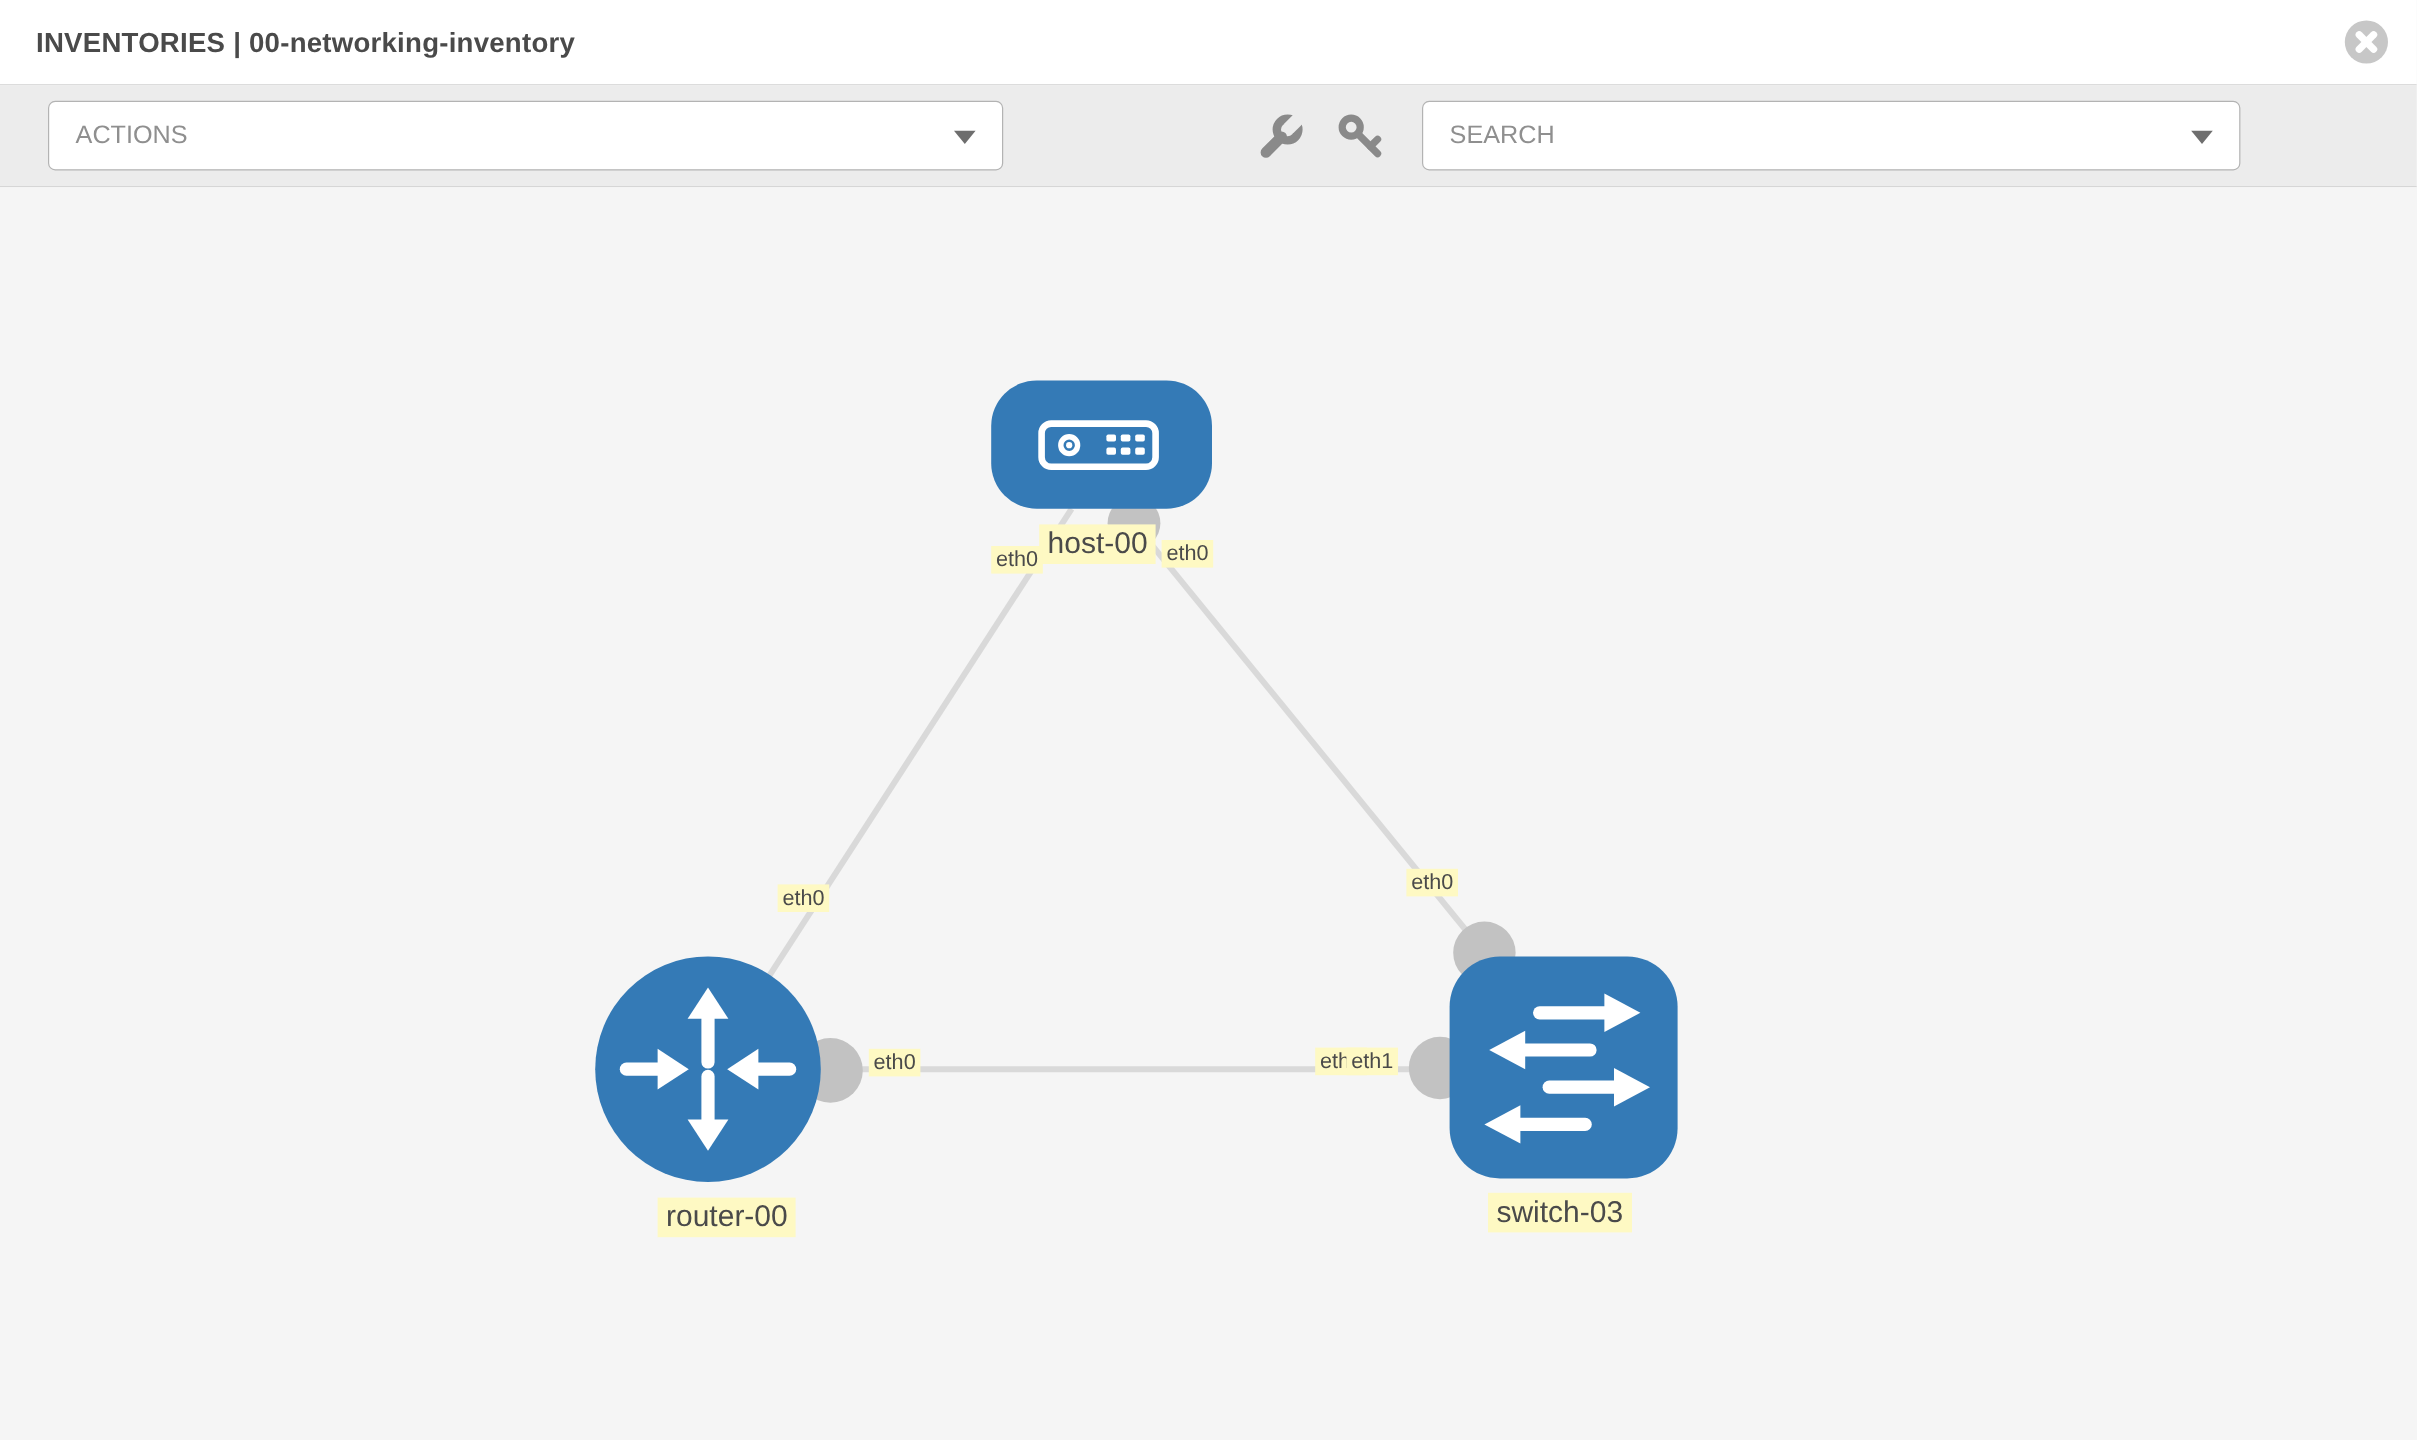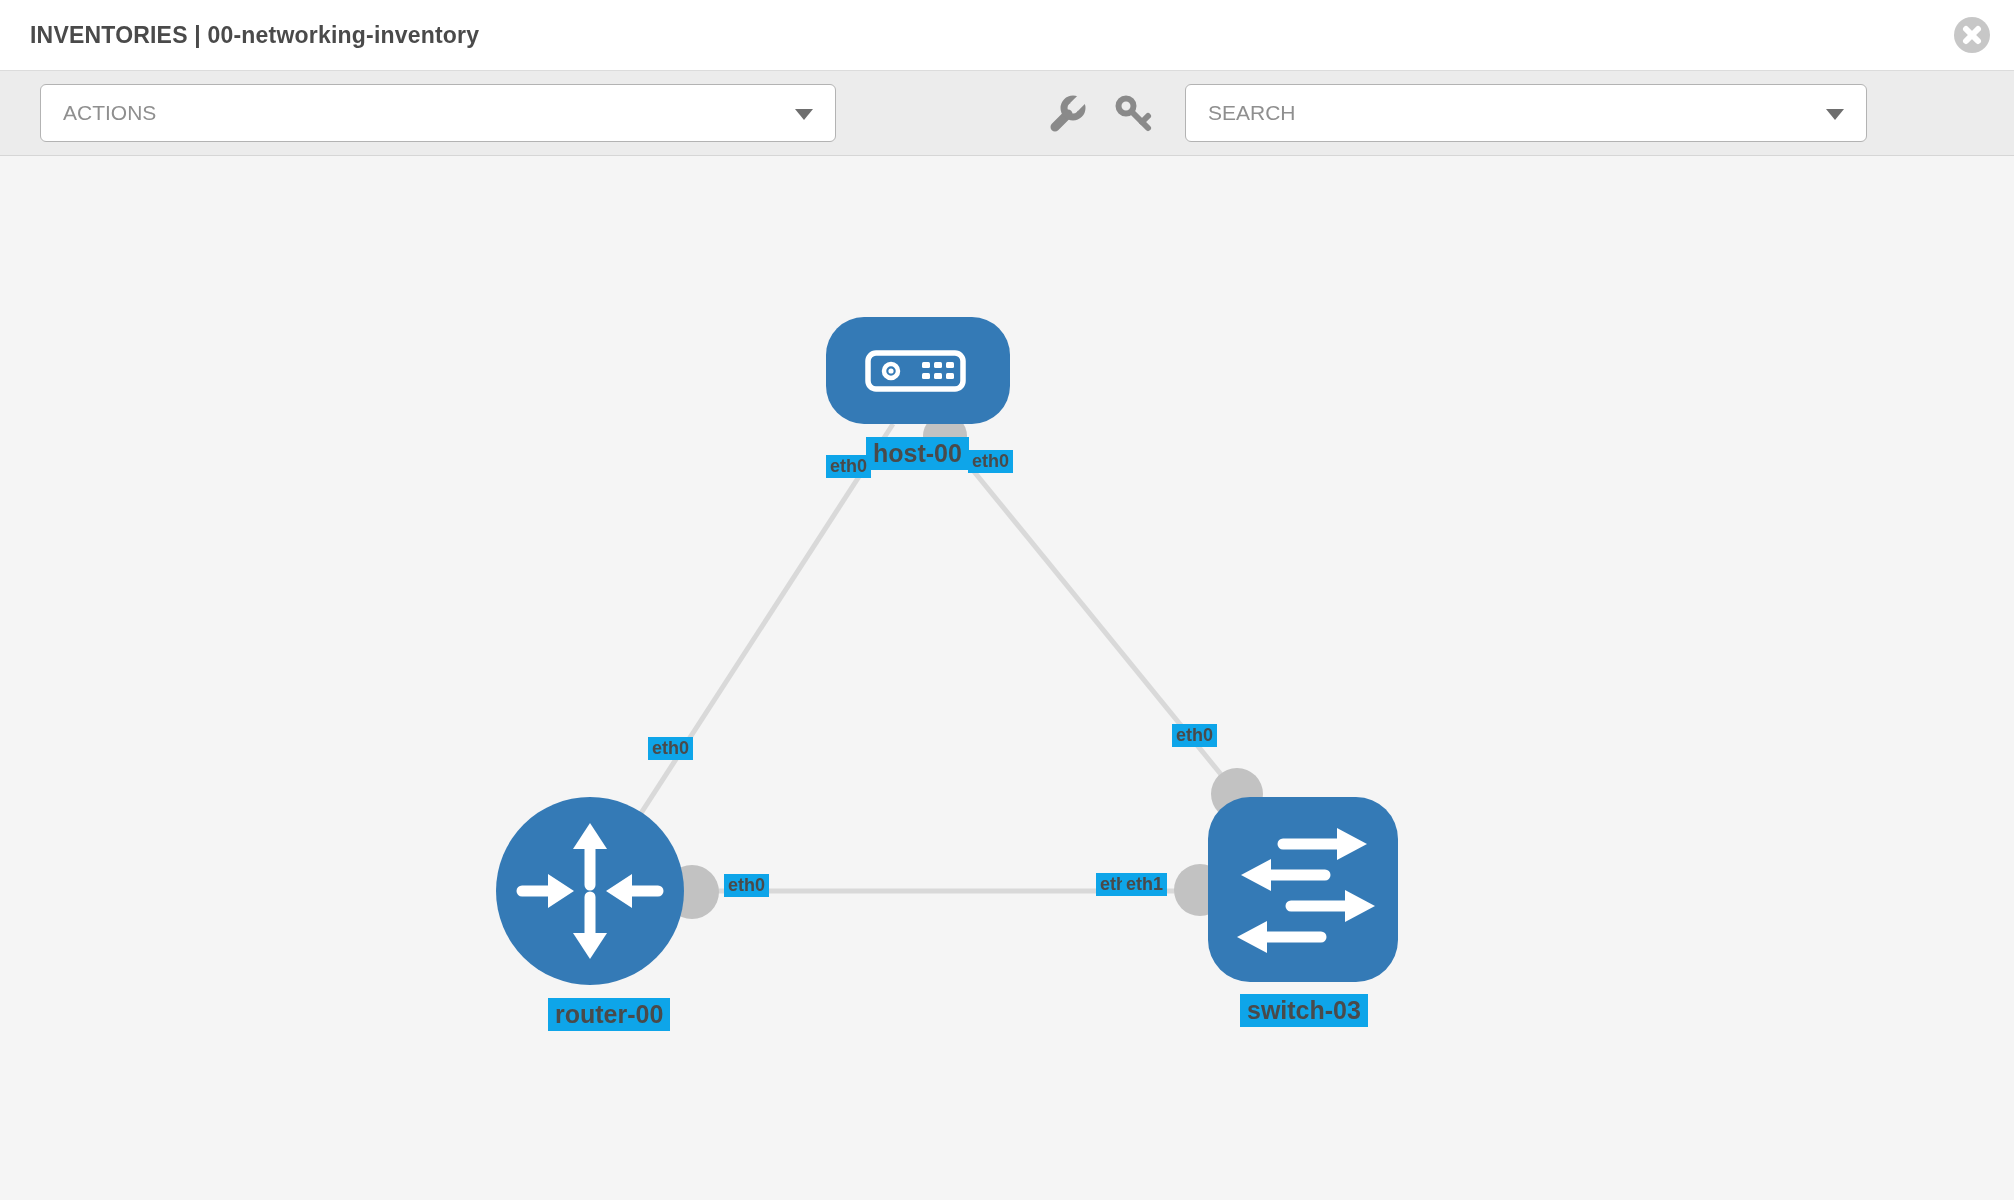--- a/index.html
+++ b/index.html
@@ -24,22 +24,22 @@
   .select-box .ph { font-size:21px; color:#8f8f8f; }
   .caret { position:absolute; right:22px; top:24px; width:0; height:0;
            border-left:9px solid transparent; border-right:9px solid transparent;
            border-top:11px solid #6e6e6e; }
   .tool-icon { position:absolute; top:22px; width:42px; height:42px; cursor:pointer; }
 
   
   .canvas { position:relative; width:2014px; height:1043px; background:#f5f5f5; }
   .topo-svg { position:absolute; left:0; top:0; }
 
-  .node-label, .if-label { position:absolute; background:#0ea5e9; color:#4a4a4a;
-                           white-space:nowrap;font-weight:bold; }
+  .node-label, .if-label { position:absolute; background:#fef9c3; color:#4a4a4a;
+                           white-space:nowrap; }
   .node-label { font-size:25px; padding:2px 7px; }
   .if-label   { font-size:18px; padding:1px 4px; }
 </style>
 </head>
 <body>
 
 <div class="header">
   <div class="header-title">INVENTORIES | 00-networking-inventory</div>
   <div class="close-btn">
     <svg width="36" height="36" viewBox="0 0 36 36">

